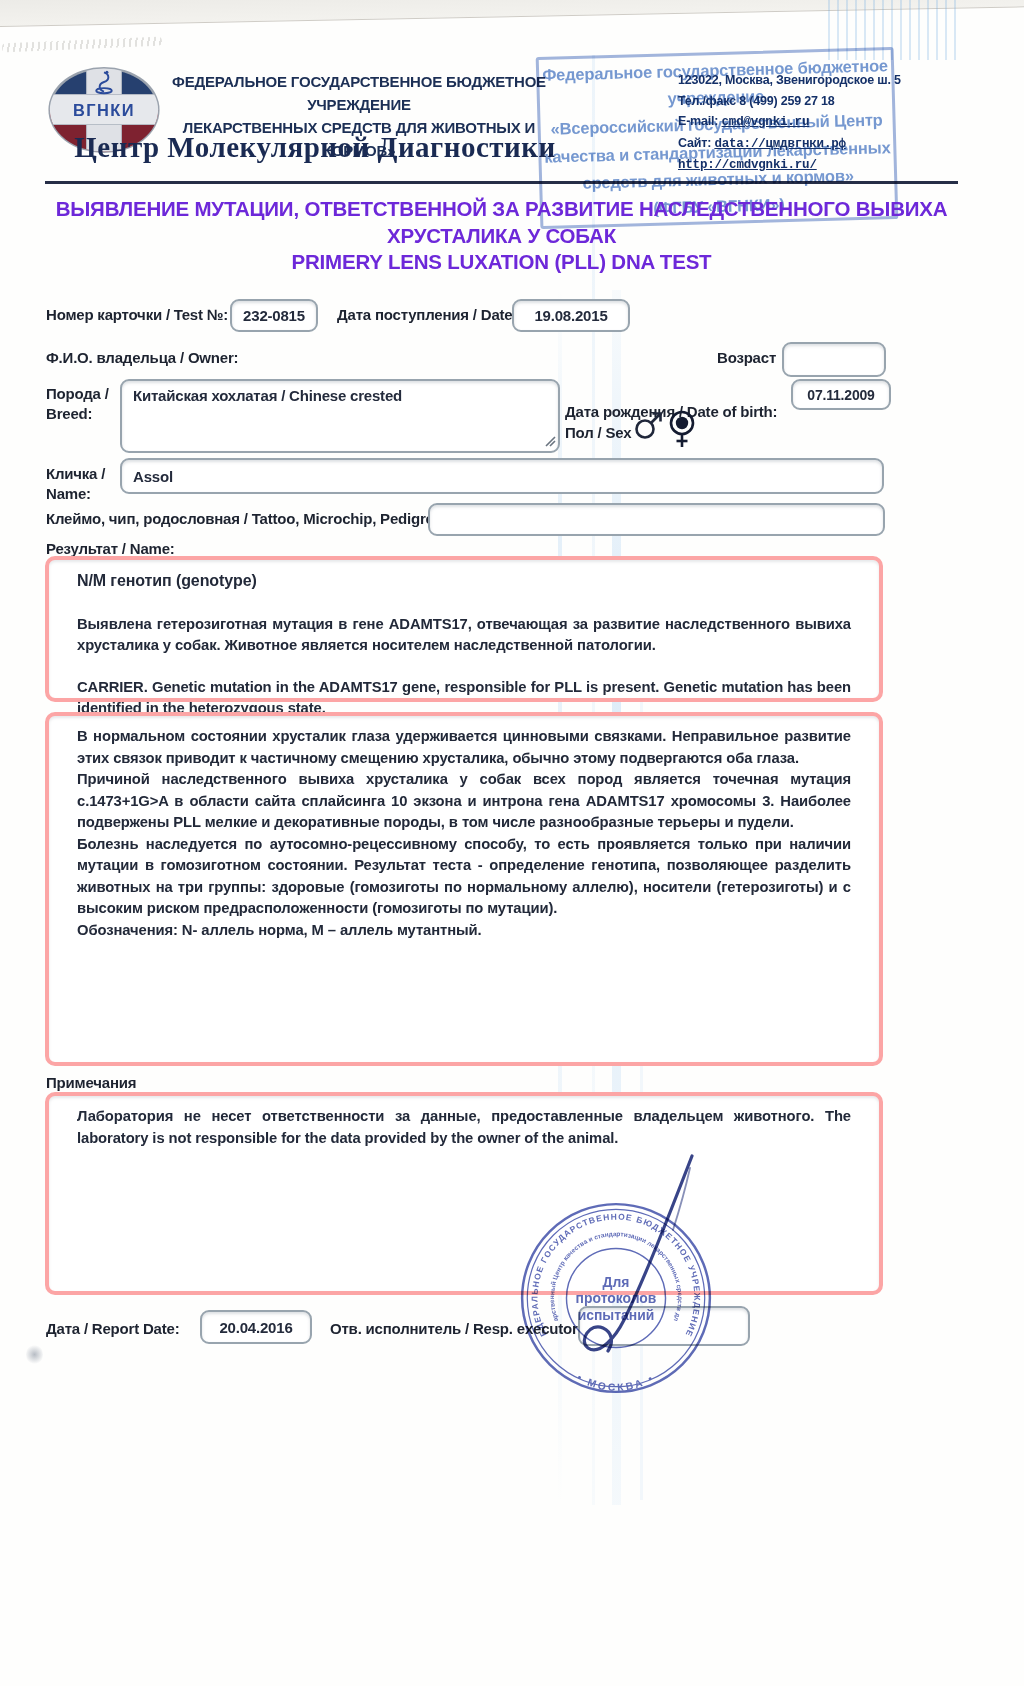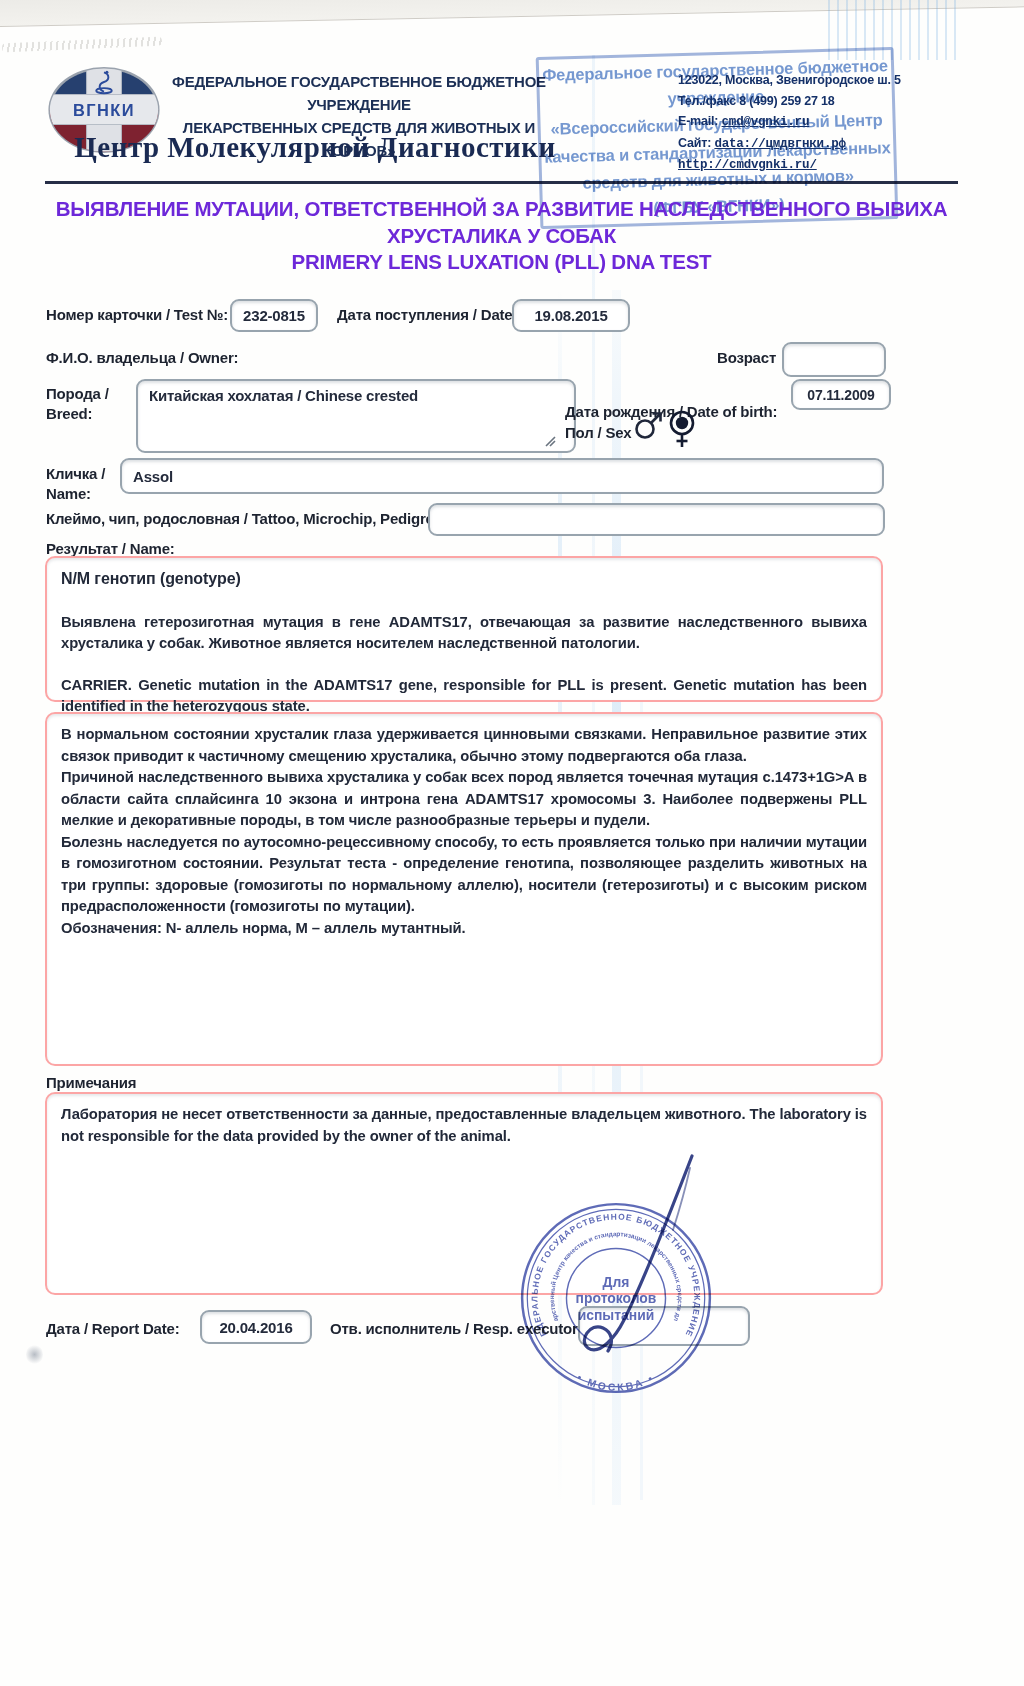--- a/index.html
+++ b/index.html
@@ -48,23 +48,23 @@
     font-size:20.5px; font-weight:700; line-height:26.5px; color:#6d28d9; letter-spacing:-0.2px;}
 
   
   .lbl{position:absolute; font-size:15px; font-weight:700; color:#1d2330; letter-spacing:-0.2px; white-space:nowrap;}
   .field{position:absolute; background:#fff; border:2px solid #98a4ae; border-radius:9px;
     box-shadow:inset 0 2px 3px rgba(100,112,126,.22);
     font-size:15px; font-weight:600; color:#242b3c;
     display:flex; align-items:center; padding:0 11px; letter-spacing:-0.2px;}
   .field.center{justify-content:center; padding:0 4px;}
   .area{align-items:flex-start; padding-top:6px;}
-  .bigbox{position:absolute; left:45px; width:838px; background:#fff; border:2px solid #fca5a5;
+  .bigbox{position:absolute; left:45px; width:838px; background:#fff; border:4px solid #fca5a5;
     border-radius:10px; box-shadow:inset 0 2px 3px rgba(100,112,126,.16);
-    padding:10px 14px; box-sizing:border-box;
+    padding:10px 28px; box-sizing:border-box;
     font-size:14.8px; font-weight:600; color:#222939; line-height:21.5px; letter-spacing:-0.1px;}
   .bigbox p{margin:0; text-align:justify;}
   .genotype{font-size:16px; font-weight:700; margin-bottom:22px !important; text-align:left !important;}
   .gap{margin-top:20px !important;}
   .resize-glyph{position:absolute; left:543px; top:434px; width:13px; height:13px;}
 
   
   .rstamp{position:absolute; left:518px; top:1200px; width:196px; height:196px;
     mix-blend-mode:multiply; opacity:.88;}
   .sig{position:absolute; left:540px; top:1138px; width:200px; height:245px; mix-blend-mode:multiply;}
@@ -141,21 +141,21 @@
   <div class="field center" style="left:230px; top:299px; width:76px; height:29px;">232-0815</div>
   <div class="lbl" style="left:337px; top:306px;">Дата поступления / Date:</div>
   <div class="field center" style="left:512px; top:299px; width:106px; height:29px;">19.08.2015</div>
 
   <div class="lbl" style="left:46px; top:349px;">Ф.И.О. владельца / Owner:</div>
   <div class="lbl" style="left:717px; top:349px;">Возраст</div>
   <div class="field" style="left:782px; top:342px; width:78px; height:31px;"></div>
 
   <div class="lbl" style="left:46px; top:385px;">Порода /</div>
   <div class="lbl" style="left:46px; top:405px;">Breed:</div>
-  <div class="field area" style="left:136px; top:379px; width:414px; height:64px;">Китайская хохлатая / Chinese crested</div>
+  <div class="field area" style="left:120px; top:379px; width:414px; height:64px;">Китайская хохлатая / Chinese crested</div>
   <svg class="resize-glyph" viewBox="0 0 13 13">
     <path d="M3 12 L12 3 M7 12 L12 7" stroke="#6a7480" stroke-width="1.6" fill="none"></path>
   </svg>
   <div class="lbl" style="left:565px; top:388px;margin-top:15px;">Дата рождения / Date of birth:</div>
   <div class="field center" style="left:791px; top:379px; width:88px; height:27px; font-size:14px;">07.11.2009</div>
 
   <div class="lbl" style="left:565px; top:424px;">Пол / Sex</div>
   <svg style="position:absolute; left:633px; top:409px;" width="32" height="32" viewBox="0 0 32 32">
     <circle cx="12" cy="20" r="8.5" fill="none" stroke="#20273a" stroke-width="2.6"></circle>
     <line x1="18.5" y1="13.5" x2="27" y2="5" stroke="#20273a" stroke-width="2.6"></line>

